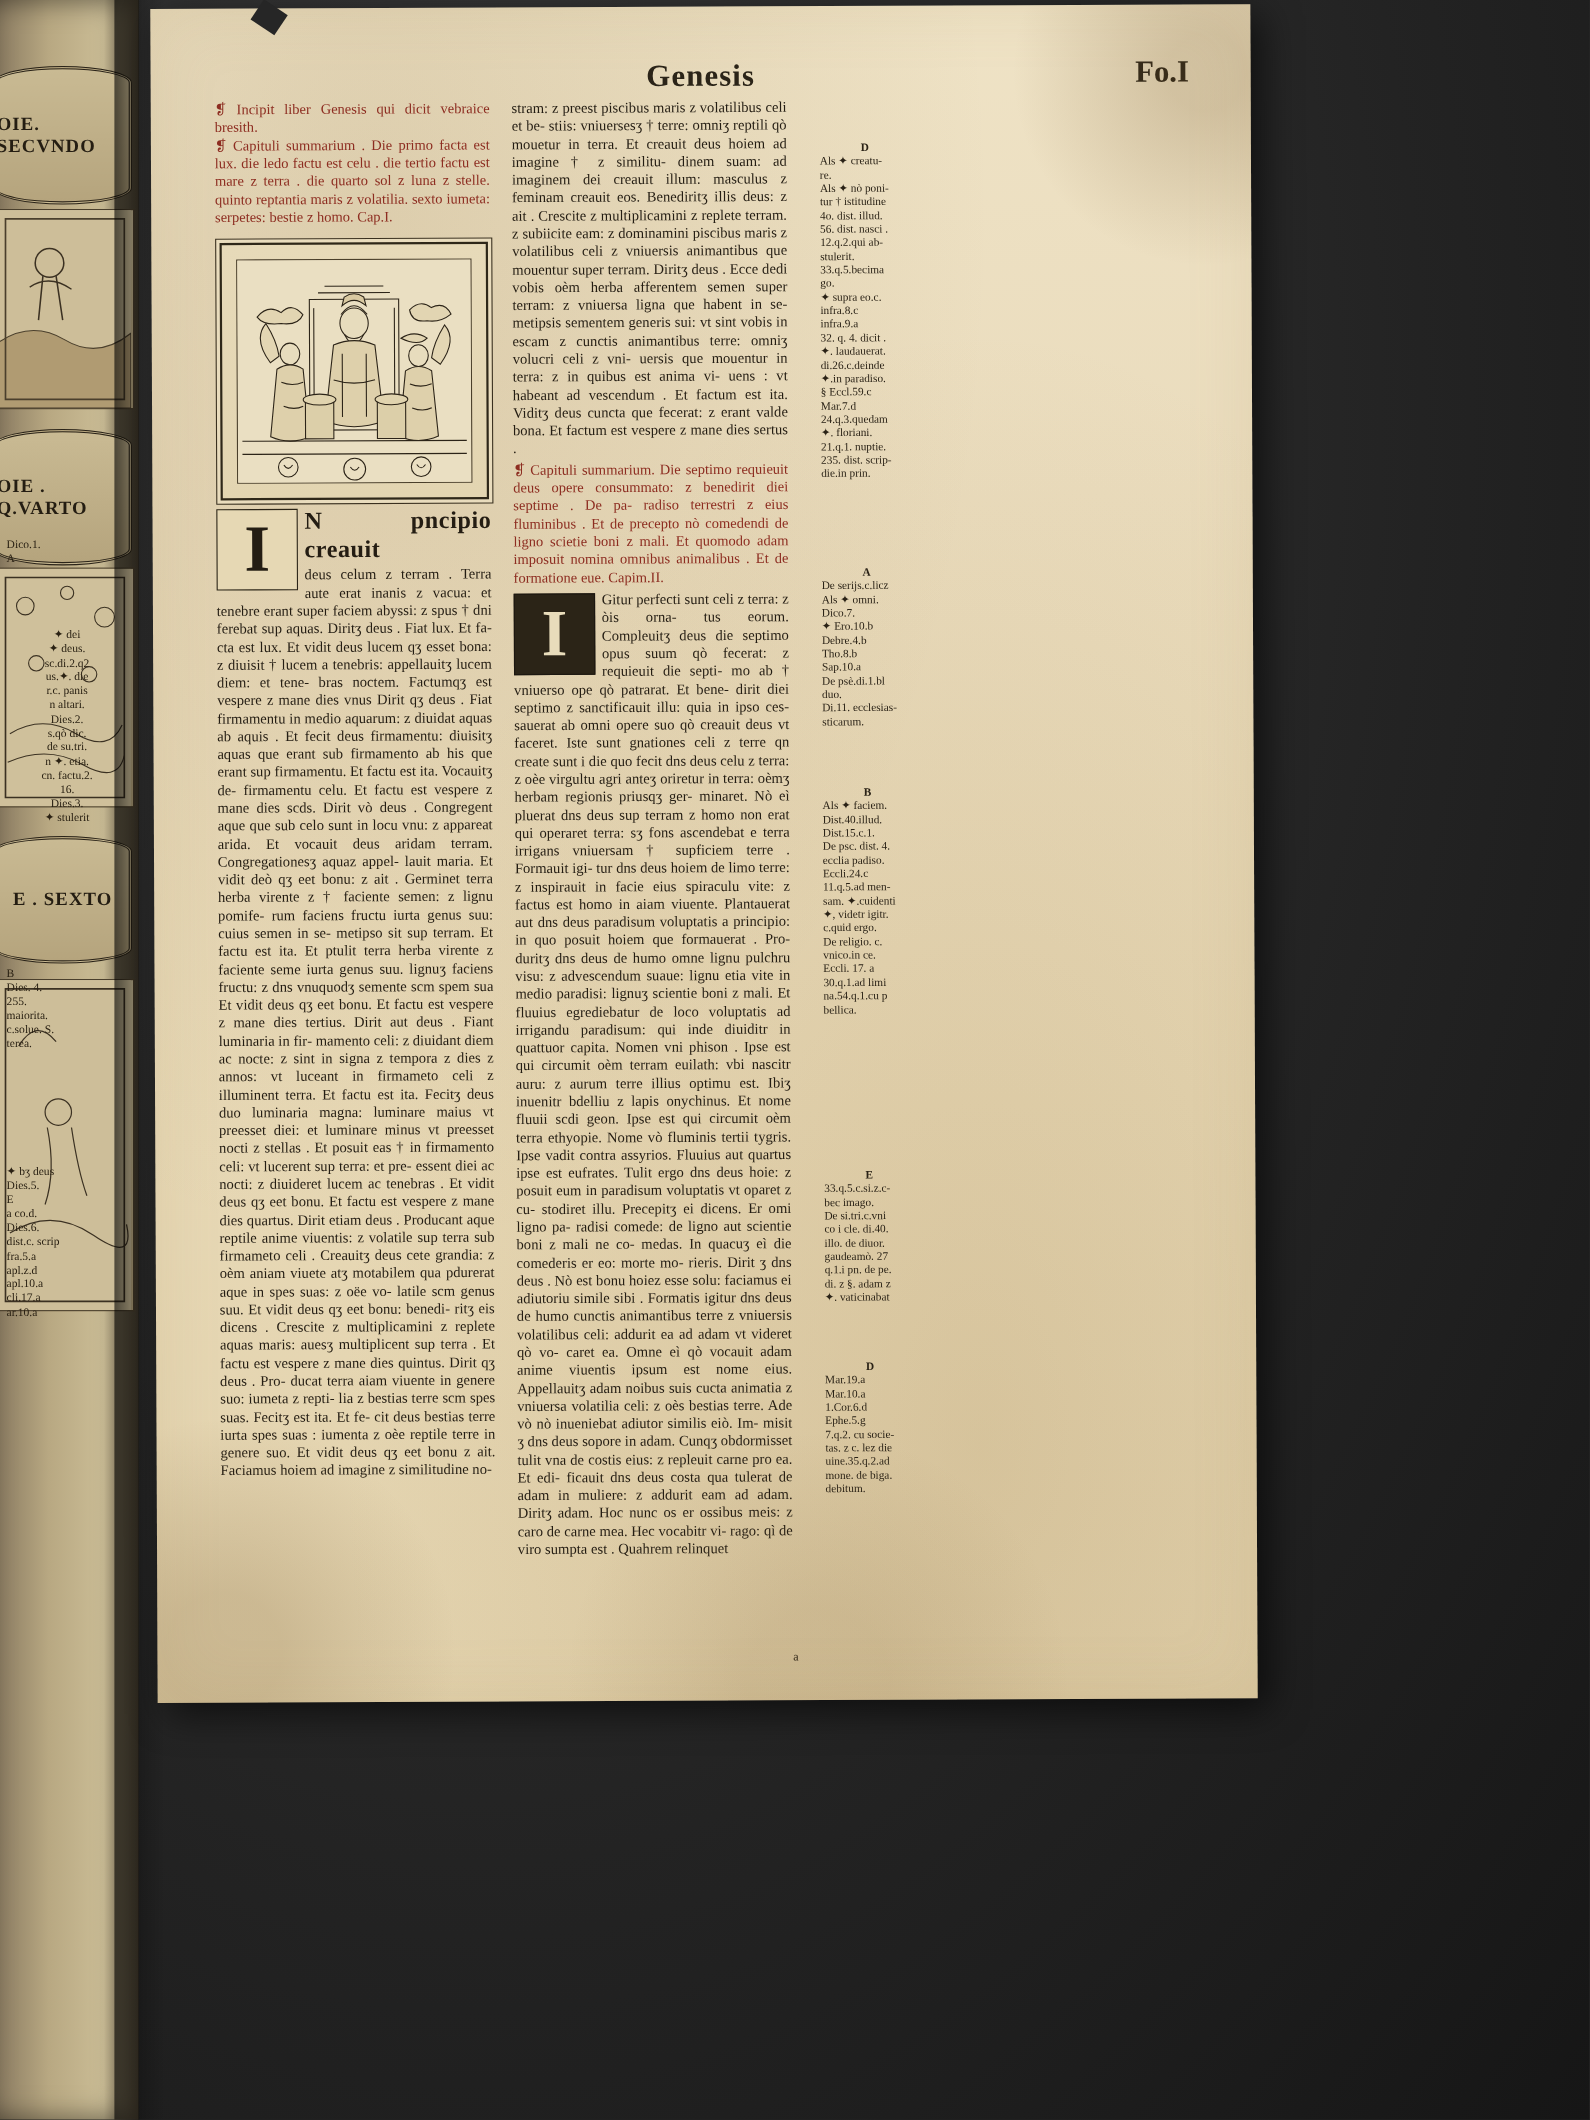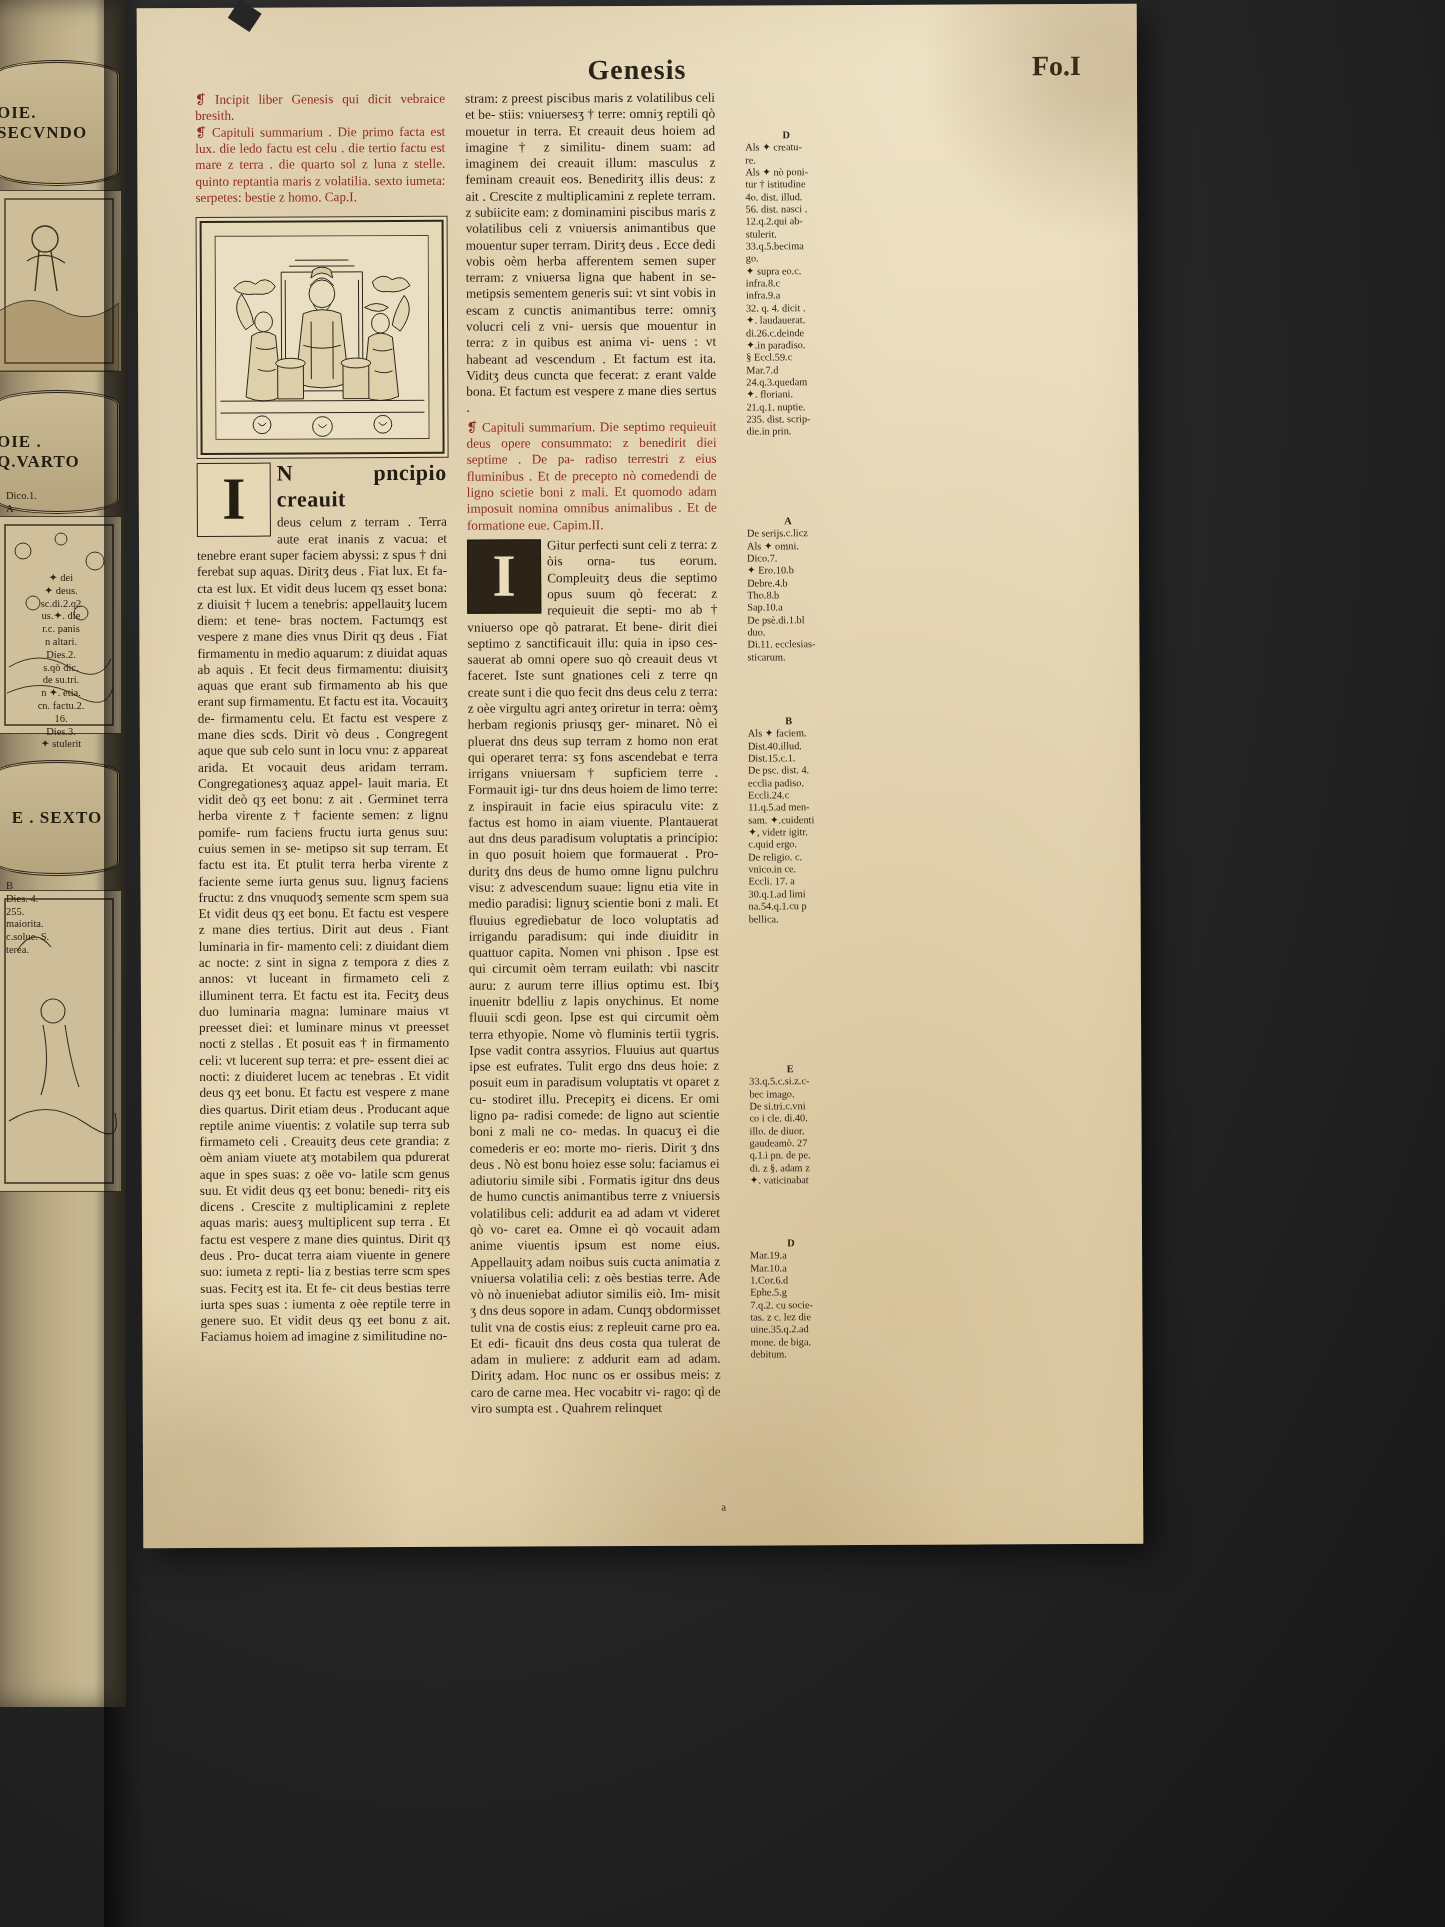--- a/index.html
+++ b/index.html
@@ -6,21 +6,21 @@
   body{width:1445px;height:1927px;overflow:hidden;font-family:"Liberation Serif",serif;}
 
   .page{position:relative;width:1445px;height:1927px;
         background:#1f1f1f;}
 
   
   .backdrop{position:absolute;inset:0;background:
      radial-gradient(ellipse at 30% 20%, #3a3a3a 0%, #232323 60%, #161616 100%);}
 
   
-  .left-page{position:absolute;left:0;top:0;width:126px;height:1707px;
+  .left-page{position:absolute;left:0;top:0;width:126px;height:1927px;
      background:linear-gradient(90deg,#8d7e63 0%,#b8a882 35%,#cbbd96 75%,#6d6049 100%);
      box-shadow:inset -14px 0 26px rgba(0,0,0,.55);font-family:Liberation Serif, serif;}
   .left-ornament{position:absolute;left:-6px;width:120px;
      border:3px double #2a2318;border-radius:50% / 12%;
      background:linear-gradient(180deg,#c9ba93,#b5a47d);
      color:#241d12;font-weight:bold;font-size:17px;letter-spacing:1px;
      display:flex;align-items:center;justify-content:center;}
   .left-text{position:absolute;left:6px;width:110px;color:#2a2113;
      font-size:10.5px;line-height:1.22;}
   .left-img{position:absolute;left:-2px;width:122px;
@@ -154,20 +154,33 @@
       <div>Dies.3.</div>
       <div>✦ stulerit</div>
     </div>
     <div class="left-text" style="top:880px;">
       <div>B</div>
       <div>Dies. 4.</div>
       <div>255.</div>
       <div>maiorita.</div>
       <div>c.solue. S.</div>
       <div>terea.</div>
+    </div>
+    <div class="left-text" style="top:1060px;">
+      <div>✦ bʒ deus</div>
+      <div>Dies.5.</div>
+      <div>E</div>
+      <div>a co.d.</div>
+      <div>Dies.6.</div>
+      <div>dist.c. scrip</div>
+      <div>fra.5.a</div>
+      <div>apl.z.d</div>
+      <div>apl.10.a</div>
+      <div>cli.17.a</div>
+      <div>ar.10.a</div>
     </div>
   </div>
 
   <div class="gutter"></div>
 
   <div class="recto">
     <div class="nick"></div>
 
     <div class="hdr">
       <span class="title">Genesis</span>

